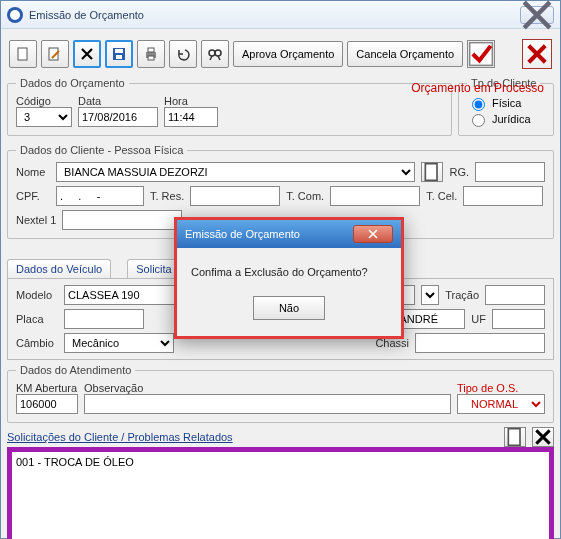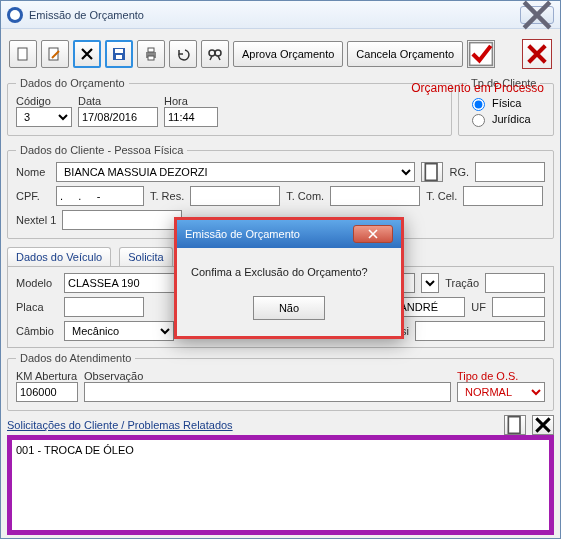--- a/index.html
+++ b/index.html
@@ -19,36 +19,36 @@
   .btn-red-x { width:30px;height:30px;border:1px solid #a33;background:linear-gradient(#fff,#eee);display:flex;align-items:center;justify-content:center;margin-left:auto;}
   .btn-red-x svg{width:22px;height:22px;}
   .checkbox { width:28px;height:28px;border:1px solid #888;background:linear-gradient(#fff,#eee);display:flex;align-items:center;justify-content:center;}
   fieldset { border:1px solid #bfbfbf; border-radius:2px; margin:4px 0; padding:6px 8px 8px 8px; position:relative;}
   legend { color:#444; padding:0 4px; font-size:11px;}
   .row { display:flex; align-items:center; gap:6px; }
   label { color:#333; }
   input[type=text], select, textarea { border:1px solid #888; background:#fff; height:20px; padding:1px 3px;}
   select { height:20px; }
   .status { color:#c00; font-size:12px; position:absolute; right:10px; top:8px;}
-  .tabs { display:flex; gap:8px; margin-top:8px;}
+  .tabs { display:flex; gap:16px; margin-top:20px;}
   .tab { border:1px solid #bbb; border-bottom:none; background:linear-gradient(#fff,#eee); padding:3px 8px; border-radius:3px 3px 0 0; color:#1a3f8a;}
   .tabpane { border:1px solid #bbb; padding:6px 8px;}
   .smallbtn { width:22px;height:20px;border:1px solid #888;background:linear-gradient(#fff,#e8e8e8);display:flex;align-items:center;justify-content:center;}
   .link-label { color:#1a3f8a; text-decoration:underline;}
   .red-label{ color:#c00;}
   .sol-area{ border:5px solid #a21caf; background:#fff; width:100%; height:100px; padding:4px;}
   
   .modal-wrap{ position:absolute; left:173px; top:188px; width:230px; border:3px solid #e03a3a; background:#f0f0f0; box-shadow:0 4px 18px rgba(0,0,0,.4);}
   .modal-title{ height:28px; background:linear-gradient(#5fa7e8,#2f70c0); color:#fff; display:flex;align-items:center; padding:0 8px;}
   .modal-title .mclose{ margin-left:auto; width:40px;height:18px;border-radius:3px;background:linear-gradient(#e98,#c54);border:1px solid #a43;display:flex;align-items:center;justify-content:center;color:#fff;}
   .modal-body{ padding:18px 14px 8px; color:#222;}
   .modal-btns{ display:flex; gap:14px; justify-content:center; padding:10px 0 16px;}
   .modal-btns button{ width:72px;height:24px;border:1px solid #888;background:linear-gradient(#fff,#e4e4e4);}
   .radio{ display:flex;align-items:center;gap:4px;}
-  .tipo-select{border:1px solid #888;color:#c00;background:#fff;height:20px;padding:0 3px;}
+  .tipo-select{border:1px solid #888;color:#c00;background:#fff;height:20px;padding:0 9px;}
 </style>
 </head>
 <body>
 
 <div class="window">
   <div class="titlebar">
     <div class="icon"></div>
     <div class="title">Emissão de Orçamento</div>
     <div class="close">
       <svg viewBox="0 0 10 10">

